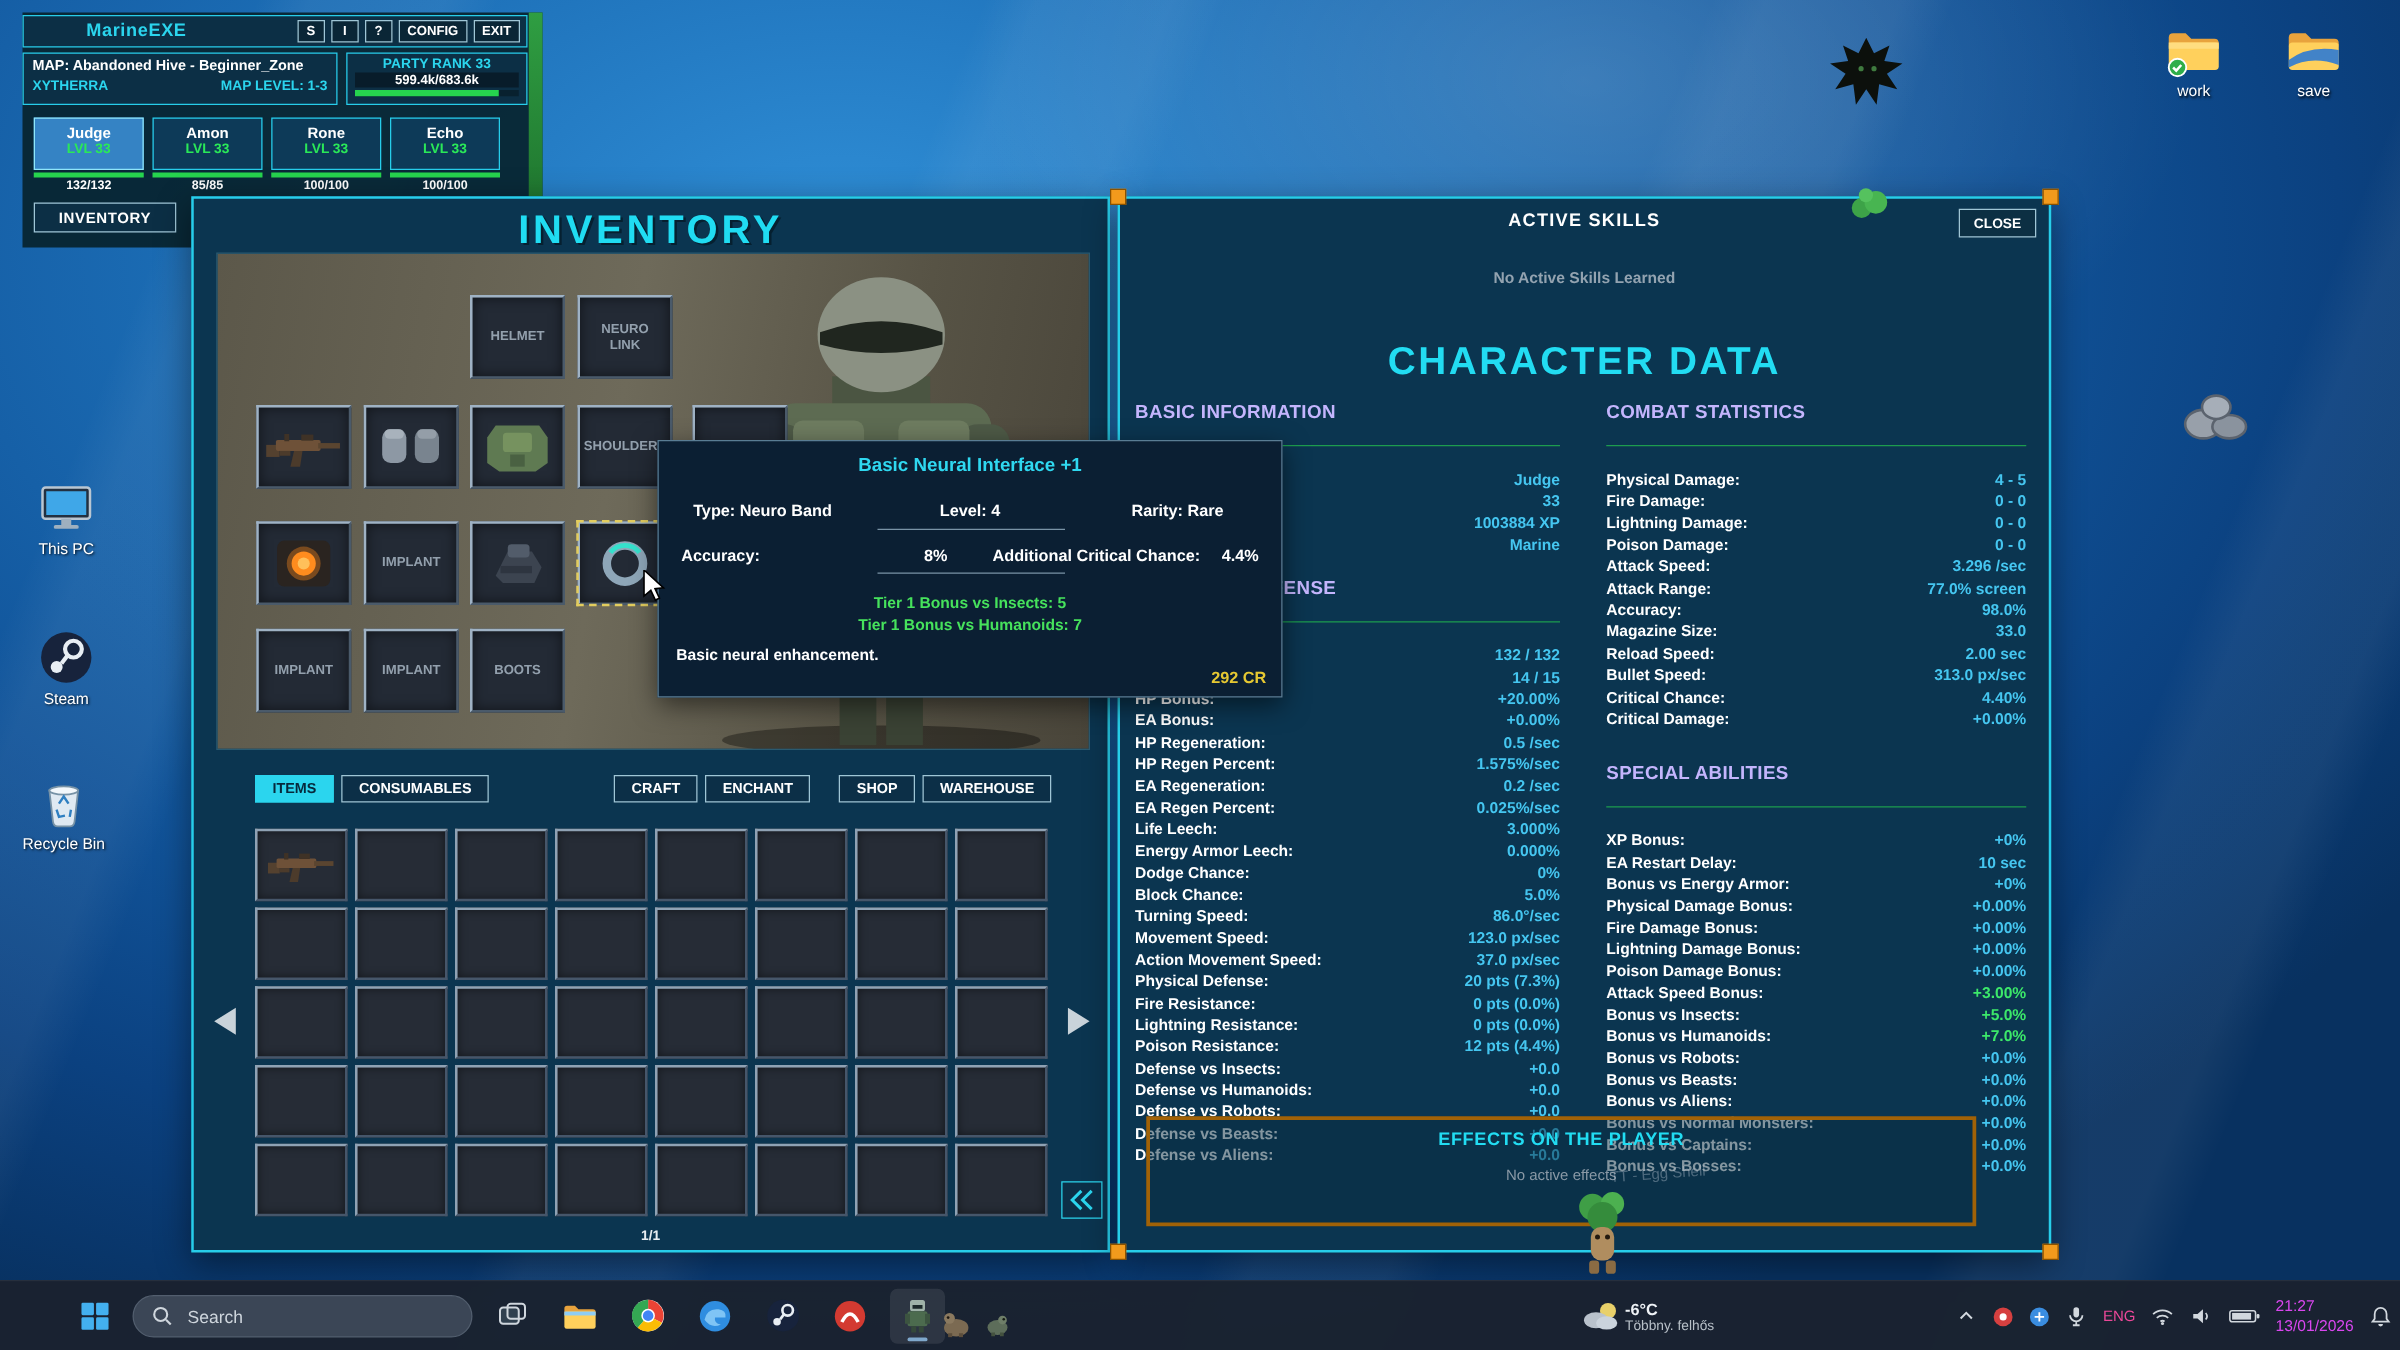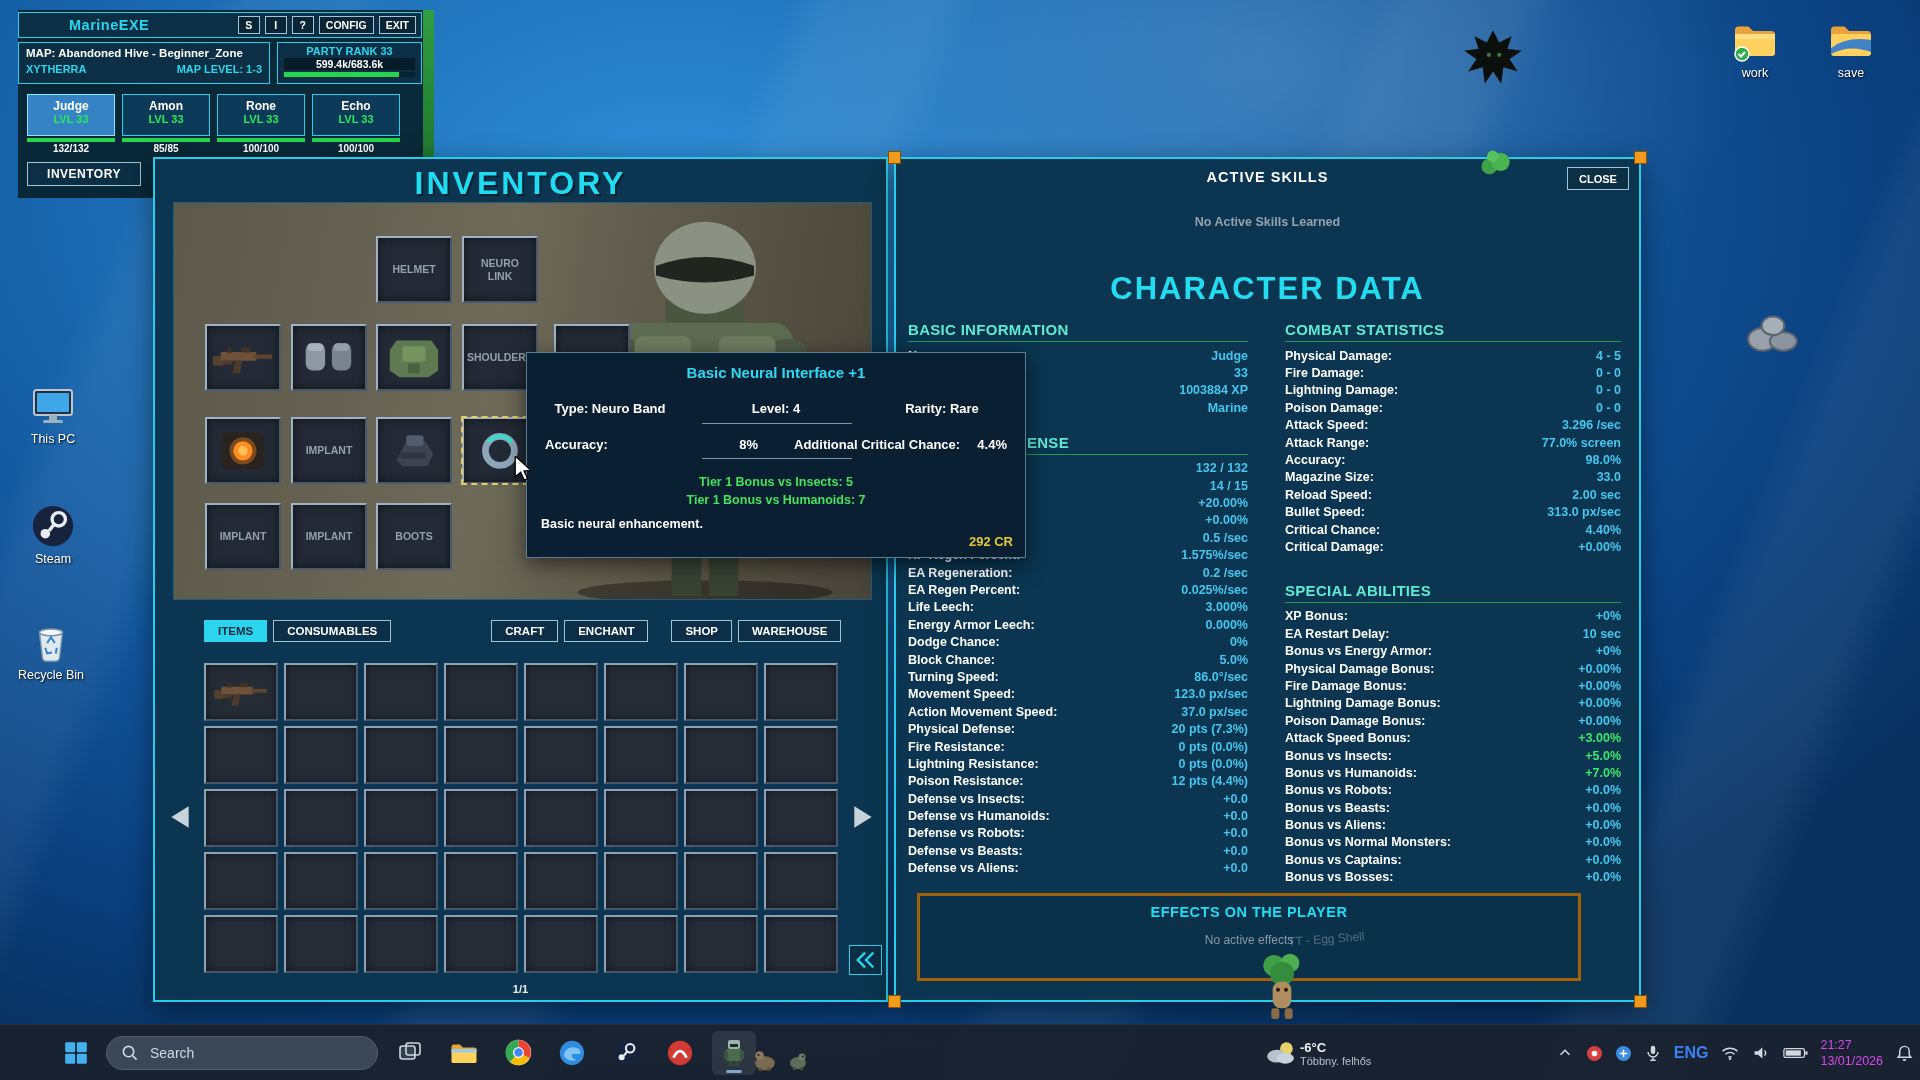--- a/index.html
+++ b/index.html
@@ -79,21 +79,21 @@
   .transfer-btn { position:absolute; left:694px; top:786px; width:33px; height:30px; background:#0c2f47; border:1px solid #2bd5ee; display:flex; align-items:center; justify-content:center; cursor:pointer; }
 
   
   .char-window { left:894px; top:157px; width:747px; height:845px; }
   .skills-header { position:absolute; top:10px; width:100%; text-align:center; font-size:14.5px; font-weight:800; color:#ffffff; letter-spacing:1px; }
   .close-btn { position:absolute; top:8px; right:10px; width:62px; height:23px; background:#0c2f43; border:1px solid #9fc6d6; color:#fff; font-size:11px; font-weight:bold; font-family:inherit; cursor:pointer; }
   .no-skills { position:absolute; top:56px; width:100%; text-align:center; color:#93a3b0; font-size:12.5px; font-weight:bold; }
   .char-title { position:absolute; top:112px; width:100%; text-align:center; font-size:31px; font-weight:800; color:#22dcf2; letter-spacing:2px; }
   .col-left { position:absolute; left:12px; top:162px; width:340px; }
   .col-right { position:absolute; left:389px; top:162px; width:336px; }
-  .sec-header { color:#5eead4; font-size:15px; font-weight:800; letter-spacing:.3px; border-bottom:1px solid #1d9c4e; padding-bottom:3px; margin-bottom:5px; }
+  .sec-header { color:#c4b5fd; font-size:15px; font-weight:800; letter-spacing:.3px; border-bottom:1px solid #1d9c4e; padding-bottom:18px; margin-bottom:18px; }
   .defense-header { margin-top:17px; padding-left:88px; }
   .special-header { margin-top:26px; }
   .stat-row { display:flex; justify-content:space-between; align-items:center; height:17.4px; font-size:12.5px; font-weight:bold; color:#fff; }
   .stat-value { color:#45c6f0; }
   .stat-row.hl .stat-value { color:#3ce86a; }
   .effects-box { position:absolute; left:21px; top:734px; width:664px; height:88px; border:3px solid #a16207; background:rgba(10,45,66,.5); }
   .effects-header { margin-top:8px; text-align:center; color:#22dcf2; font-weight:800; font-size:14.5px; letter-spacing:.5px; }
   .no-effects { margin-top:13px; text-align:center; color:#8a99a6; font-size:12px; font-weight:normal; }
   .watermark { position:absolute; left:368px; top:36px; color:rgba(205,215,225,.35); font-size:12px; transform:rotate(-4deg); }
 
@@ -122,21 +122,21 @@
   .search-box input::placeholder { color:#cfd6dd; }
   .tb-icons { display:flex; margin-left:10px; gap:10px; }
   .tb-icon { width:44px; height:44px; display:flex; align-items:center; justify-content:center; border-radius:6px; cursor:pointer; position:relative; }
   .tb-icon.active { background:rgba(255,255,255,.09); }
   .tb-icon.active::after { content:""; position:absolute; bottom:2px; left:14px; width:16px; height:3px; border-radius:2px; background:#7fa8cc; }
   .weather { position:absolute; left:1256px; top:0; height:56px; display:flex; align-items:center; gap:4px; cursor:pointer; padding:0 8px; }
   .w-temp { color:#eef2f6; font-size:13px; font-weight:bold; }
   .w-desc { color:#b8c0c8; font-size:11px; }
   .tray { position:absolute; right:6px; top:0; height:56px; display:flex; align-items:center; gap:12px; }
   .tray-ic { display:flex; align-items:center; justify-content:center; cursor:pointer; }
-  .lang { color:#3b82f6; font-size:16px; font-weight:bold; cursor:pointer; }
+  .lang { color:#ec4899; font-size:12px; font-weight:normal; cursor:pointer; }
   .clock { text-align:left; color:#d946ef; font-size:12.5px; line-height:1.3; cursor:pointer; }
   .taskbar-pet { position:absolute; bottom:5px; z-index:110; }
 </style>
 </head>
 <body>
 
 <svg width="0" height="0" style="position:absolute" aria-hidden="true">
   <defs>
     <symbol id="sym-rifle" viewBox="0 0 64 44">
       <rect x="1" y="20" width="11" height="10" fill="#54412f"></rect>

